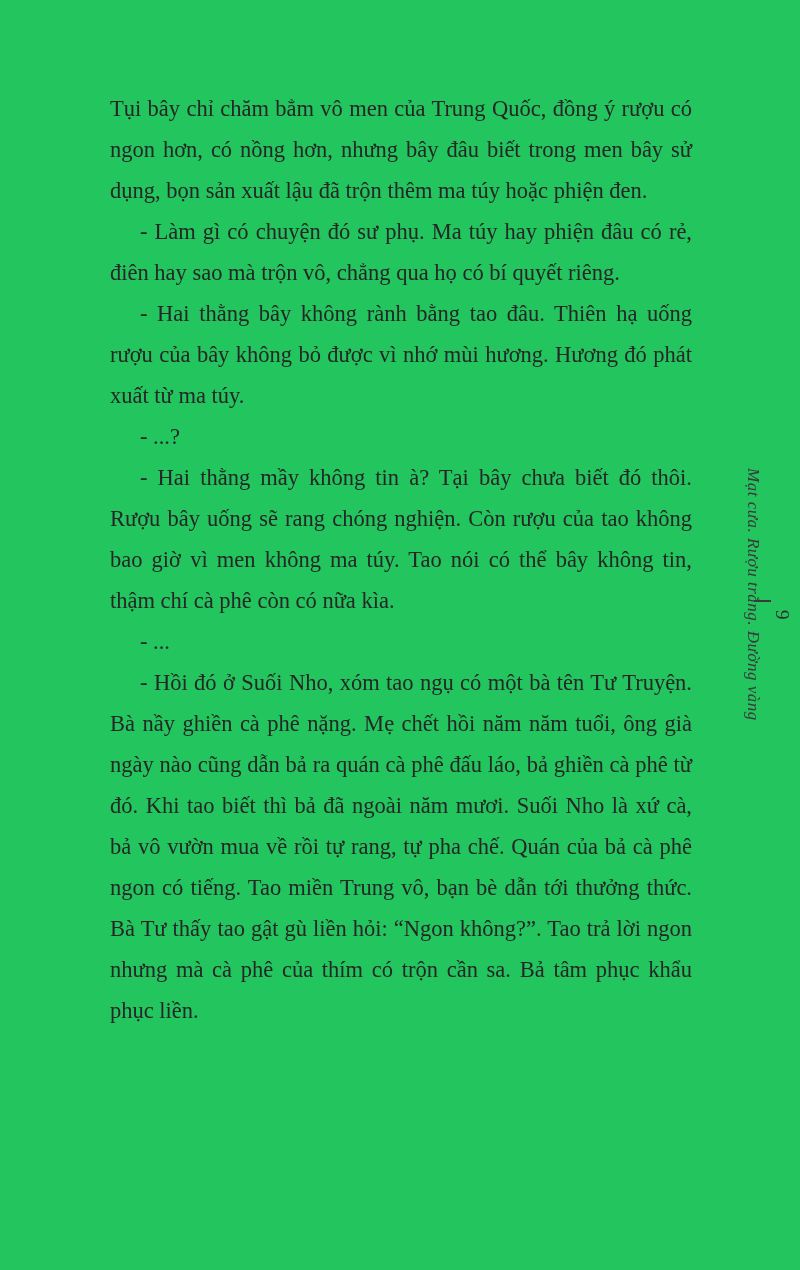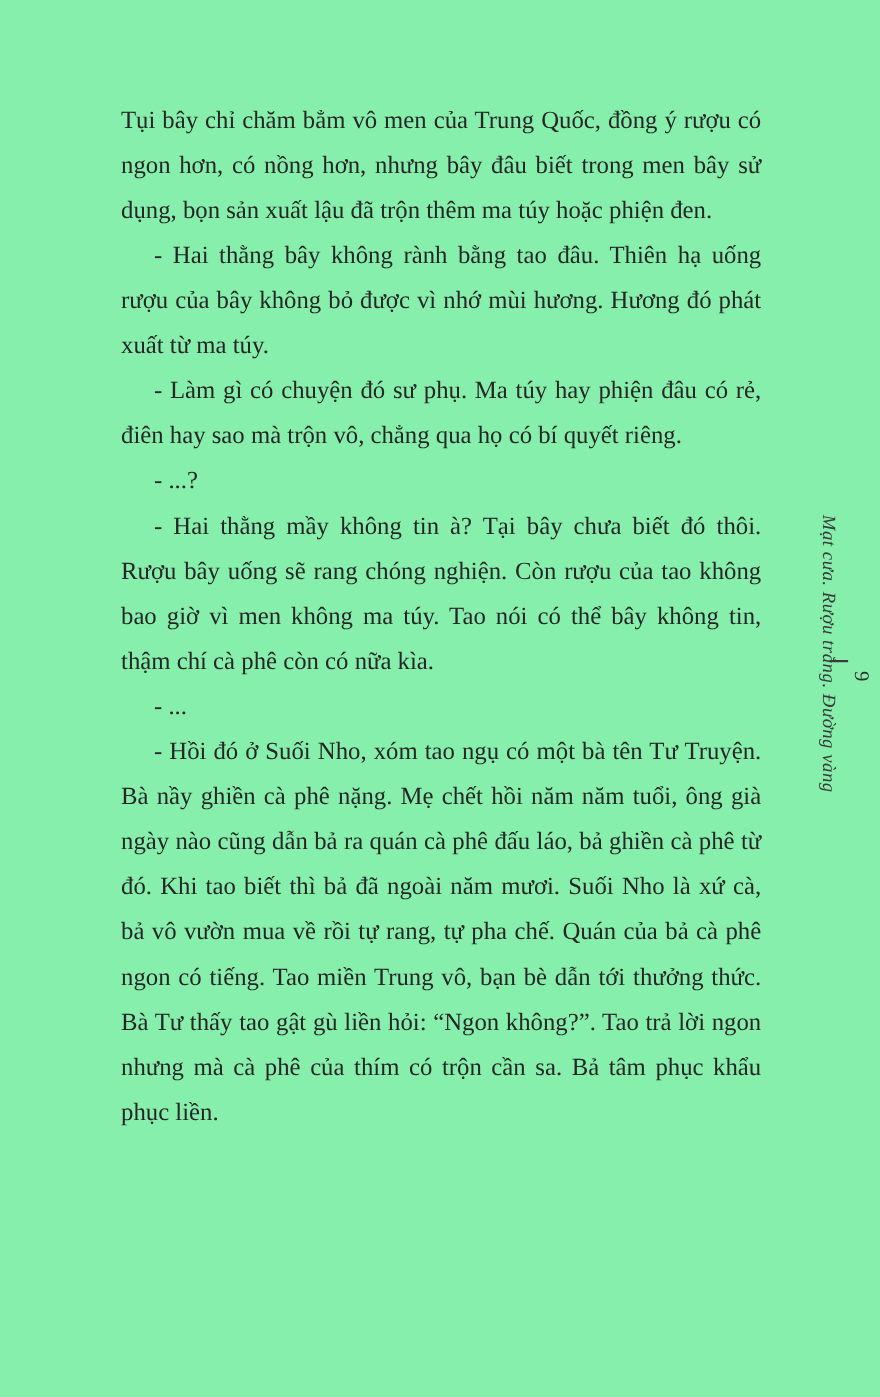--- a/index.html
+++ b/index.html
@@ -10,21 +10,21 @@
   body {
     width: 800px;
     height: 1270px;
     position: relative;
     overflow: hidden;
     font-family: "Liberation Serif", "DejaVu Serif", serif;
   }
   .page {
     position: absolute;
     inset: 0;
-    background: #86efac;
+    background: #22c55e;
   }
   .text-block {
     position: absolute;
     left: 110px;
     top: 88px;
     width: 582px;
     color: #262626;
     font-size: 22.5px;
     line-height: 41px;
     text-align: justify;
@@ -66,22 +66,22 @@
     color: #2e2e2e;
   }
 </style>
 </head>
 <body>
 
 <div class="page">
 
   <div class="text-block">
       <p class="">Tụi bây chỉ chăm bẳm vô men của Trung Quốc, đồng ý rượu có ngon hơn, có nồng hơn, nhưng bây đâu biết trong men bây sử dụng, bọn sản xuất lậu đã trộn thêm ma túy hoặc phiện đen.</p>
+      <p class="indent">- Làm gì có chuyện đó sư phụ. Ma túy hay phiện đâu có rẻ, điên hay sao mà trộn vô, chẳng qua họ có bí quyết riêng.</p>
       <p class="indent">- Hai thằng bây không rành bằng tao đâu. Thiên hạ uống rượu của bây không bỏ được vì nhớ mùi hương. Hương đó phát xuất từ ma túy.</p>
-      <p class="indent">- Làm gì có chuyện đó sư phụ. Ma túy hay phiện đâu có rẻ, điên hay sao mà trộn vô, chẳng qua họ có bí quyết riêng.</p>
       <p class="indent">- ...?</p>
       <p class="indent">- Hai thằng mầy không tin à? Tại bây chưa biết đó thôi. Rượu bây uống sẽ rang chóng nghiện. Còn rượu của tao không bao giờ vì men không ma túy. Tao nói có thể bây không tin, thậm chí cà phê còn có nữa kìa.</p>
       <p class="indent">- ...</p>
       <p class="indent">- Hồi đó ở Suối Nho, xóm tao ngụ có một bà tên Tư Truyện. Bà nầy ghiền cà phê nặng. Mẹ chết hồi năm năm tuổi, ông già ngày nào cũng dẫn bả ra quán cà phê đấu láo, bả ghiền cà phê từ đó. Khi tao biết thì bả đã ngoài năm mươi. Suối Nho là xứ cà, bả vô vườn mua về rồi tự rang, tự pha chế. Quán của bả cà phê ngon có tiếng. Tao miền Trung vô, bạn bè dẫn tới thưởng thức. Bà Tư thấy tao gật gù liền hỏi: “Ngon không?”. Tao trả lời ngon nhưng mà cà phê của thím có trộn cần sa. Bả tâm phục khẩu phục liền.</p>
     </div>
 
   <div class="running-title">Mạt cưa. Rượu trắng. Đường vàng</div>
 
   <div class="page-number-rule"></div>
 

